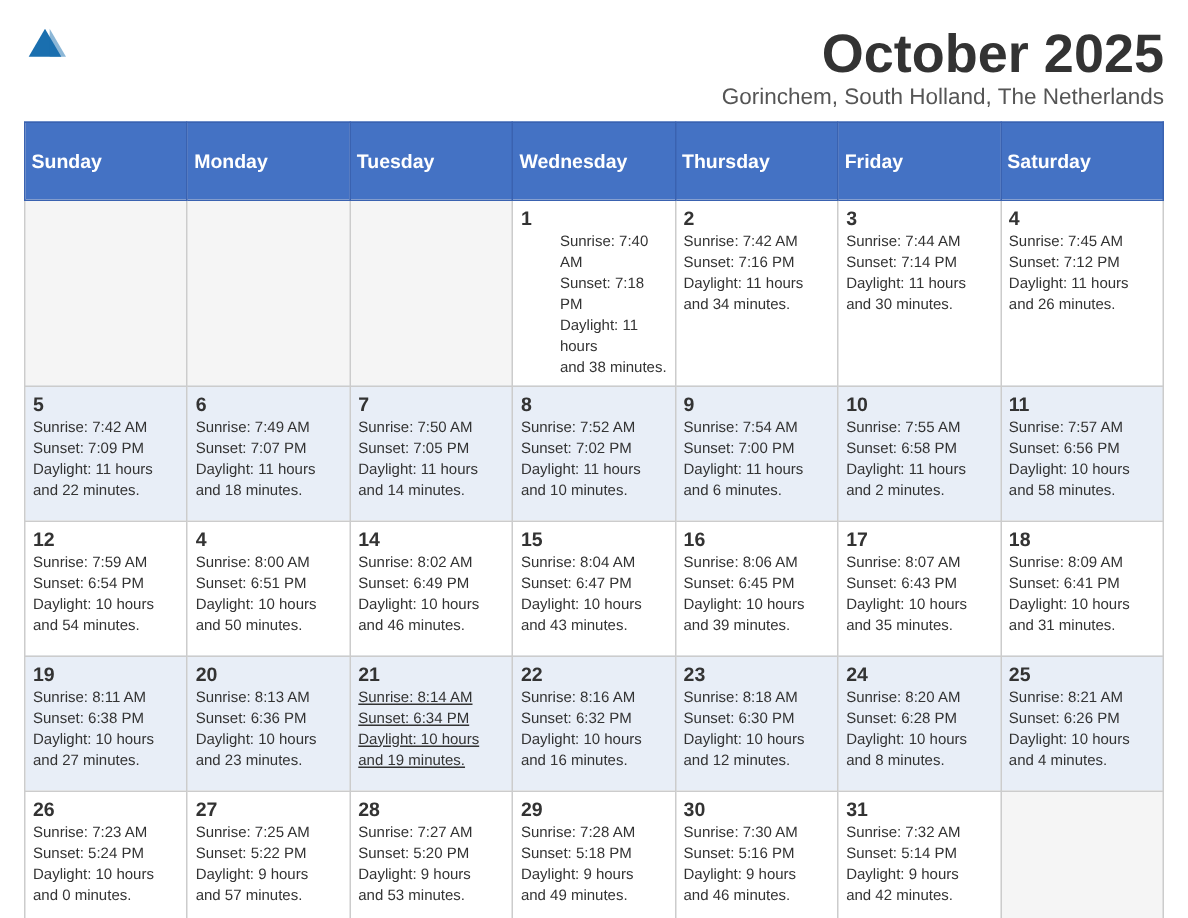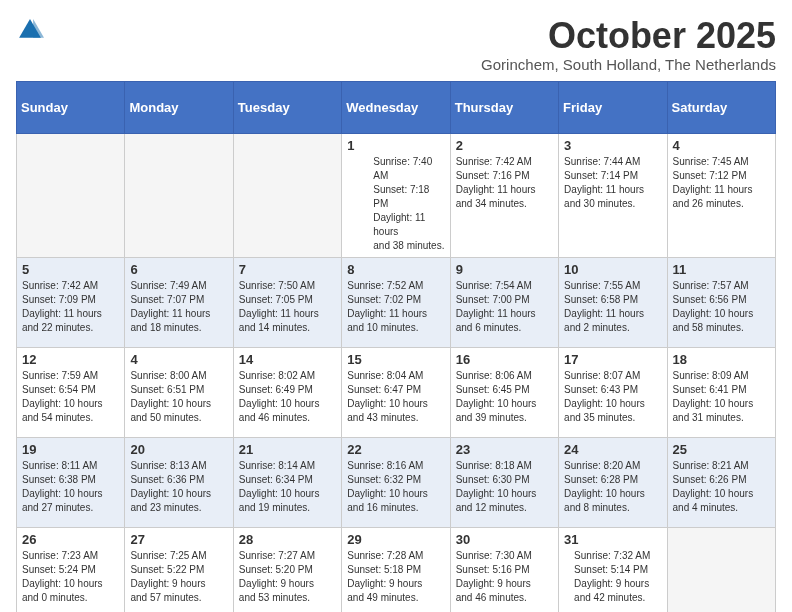--- a/index.html
+++ b/index.html
@@ -263,21 +263,21 @@
         </td>
         <td>
           <span class="day-number">20</span>
           <div class="day-info" style="white-space: pre-line;">Sunrise: 8:13 AM
 Sunset: 6:36 PM
 Daylight: 10 hours
 and 23 minutes.</div>
         </td>
         <td>
           <span class="day-number">21</span>
-          <div class="day-info" style="white-space: pre-line;">Sunrise: 8:14 AM
+          <div class="day-info" style="white-space: pre-line; text-decoration: underline;">Sunrise: 8:14 AM
 Sunset: 6:34 PM
 Daylight: 10 hours
 and 19 minutes.</div>
         </td>
         <td>
           <span class="day-number">22</span>
           <div class="day-info" style="white-space: pre-line;">Sunrise: 8:16 AM
 Sunset: 6:32 PM
 Daylight: 10 hours
 and 16 minutes.</div>
@@ -335,21 +335,21 @@
         </td>
         <td>
           <span class="day-number">30</span>
           <div class="day-info" style="white-space: pre-line;">Sunrise: 7:30 AM
 Sunset: 5:16 PM
 Daylight: 9 hours
 and 46 minutes.</div>
         </td>
         <td>
           <span class="day-number">31</span>
-          <div class="day-info" style="white-space: pre-line; margin-left: 10px;">Sunrise: 7:32 AM
+          <div class="day-info" style="white-space: pre-line;">Sunrise: 7:32 AM
 Sunset: 5:14 PM
 Daylight: 9 hours
 and 42 minutes.</div>
         </td>
         <td class="empty-cell"></td>
       </tr>
     </tbody>
 </table>
 
 </body></html>

